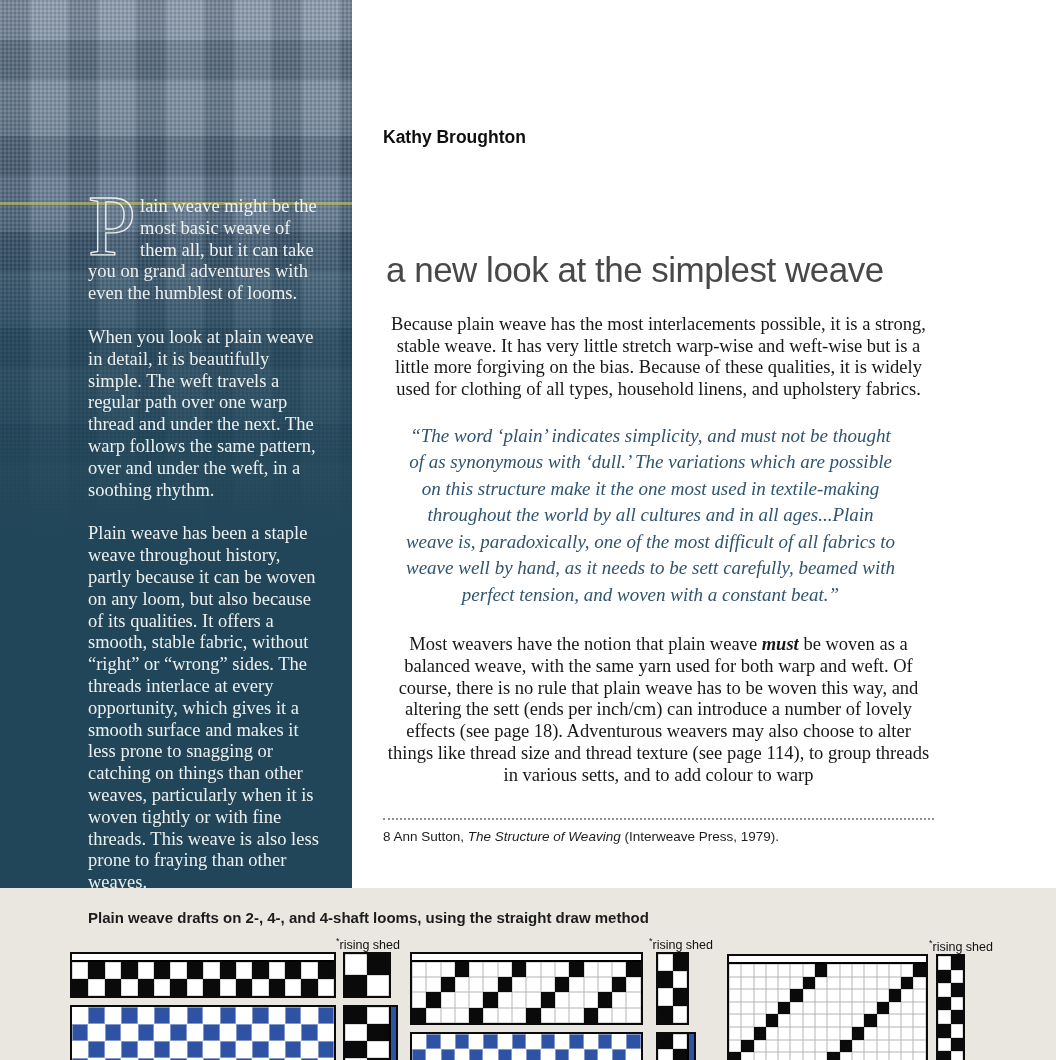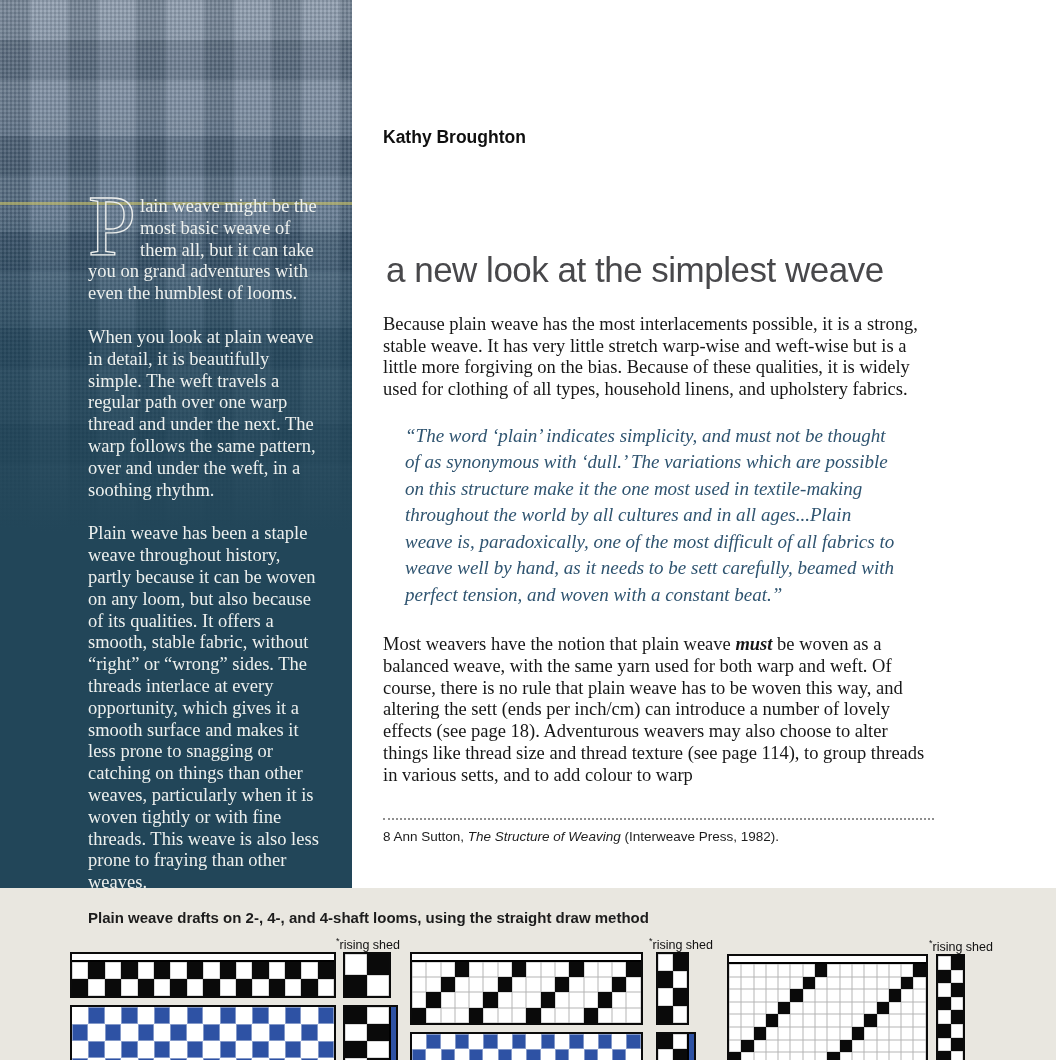--- a/index.html
+++ b/index.html
@@ -26,21 +26,21 @@
     .dropcap{color:transparent;-webkit-text-stroke:1.3px #eef0ee;}
   }
   
   .author{position:absolute;left:383px;top:127px;font-family:"Liberation Sans",sans-serif;
       font-weight:700;font-size:17.5px;color:#0f0f0f;}
   .title{position:absolute;left:378px;top:140px;margin:0;font-weight:400;
       font-size:103px;line-height:108px;letter-spacing:-2px;color:var(--title_olive,#b2bb5b);}
   .subtitle{position:absolute;left:386px;top:250px;font-family:"Liberation Sans",sans-serif;
       font-size:35px;letter-spacing:-.5px;color:#48484b;}
   .body-copy{position:absolute;left:383px;top:314px;width:551px;font-size:18.5px;
-      line-height:21.7px;color:#171717;}
+      line-height:21.7px;color:#171717;text-align:center;}
   .body-copy p{margin:0 0 13px 0;}
   .lead-in{margin-bottom:0 !important;}
   .lead-in sup{font-size:11px;}
   blockquote{margin:22px 38px 26px 22px;font-style:italic;font-size:19px;
       line-height:26.5px;color:var(--quote_blue,#2f5470);}
   .footnote-block{position:absolute;left:383px;top:818px;width:551px;
       border-top:2px dotted #8f8f8f;padding-top:9px;
       font-family:"Liberation Sans",sans-serif;font-size:13.5px;color:#1d1d1d;}
   
   .drafts-band{position:absolute;left:0;top:888px;width:1056px;height:172px;
@@ -73,21 +73,21 @@
   <div class="author">Kathy Broughton</div>
   <div class="subtitle">a new look at the simplest weave</div>
 
   <div class="body-copy">
     <p>Because plain weave has the most interlacements possible, it is a strong, stable weave. It has very little stretch warp-wise and weft-wise but is a little more forgiving on the bias. Because of these qualities, it is widely used for clothing of all types, household linens, and upholstery fabrics.</p>
     <blockquote>“The word ‘plain’ indicates simplicity, and must not be thought of as synonymous with ‘dull.’ The variations which are possible on this structure make it the one most used in textile-making throughout the world by all cultures and in all ages...Plain weave is, paradoxically, one of the most difficult of all fabrics to weave well by hand, as it needs to be sett carefully, beamed with perfect tension, and woven with a constant beat.”</blockquote>
     <p><span>Most weavers have the notion that plain weave </span><b><i>must</i></b><span> be woven as a balanced weave, with the same yarn used for both warp and weft. Of course, there is no rule that plain weave has to be woven this way, and altering the sett (ends per inch/cm) can introduce a number of lovely effects (see page 18). Adventurous weavers may also choose to alter things like thread size and thread texture (see page 114), to group threads in various setts, and to add colour to warp</span></p>
   </div>
 
   <div class="footnote-block">
-    <span>8  Ann Sutton, </span><i>The Structure of Weaving</i><span> (Interweave Press, 1982).</span>
+    <span>8  Ann Sutton, </span><i>The Structure of Weaving</i><span> (Interweave Press, 1979).</span>
   </div>
 
   <section class="drafts-band">
     <div class="drafts-caption">Plain weave drafts on 2-, 4-, and 4-shaft looms, using the straight draw method</div>
 
   <div class="draft-box" style="left: 70px; top: 64px;">
         <div class="warp-bar" style="width: 262.4px;"></div>
         <div style="display: grid; grid-template-columns: repeat(16, 16.4px); grid-template-rows: repeat(2, 17px);">
           <div style="background: rgb(255, 255, 255); box-shadow: rgb(181, 181, 181) 0px 0px 0px 0.5px inset;"></div>
           <div style="background: rgb(10, 10, 10);"></div>

